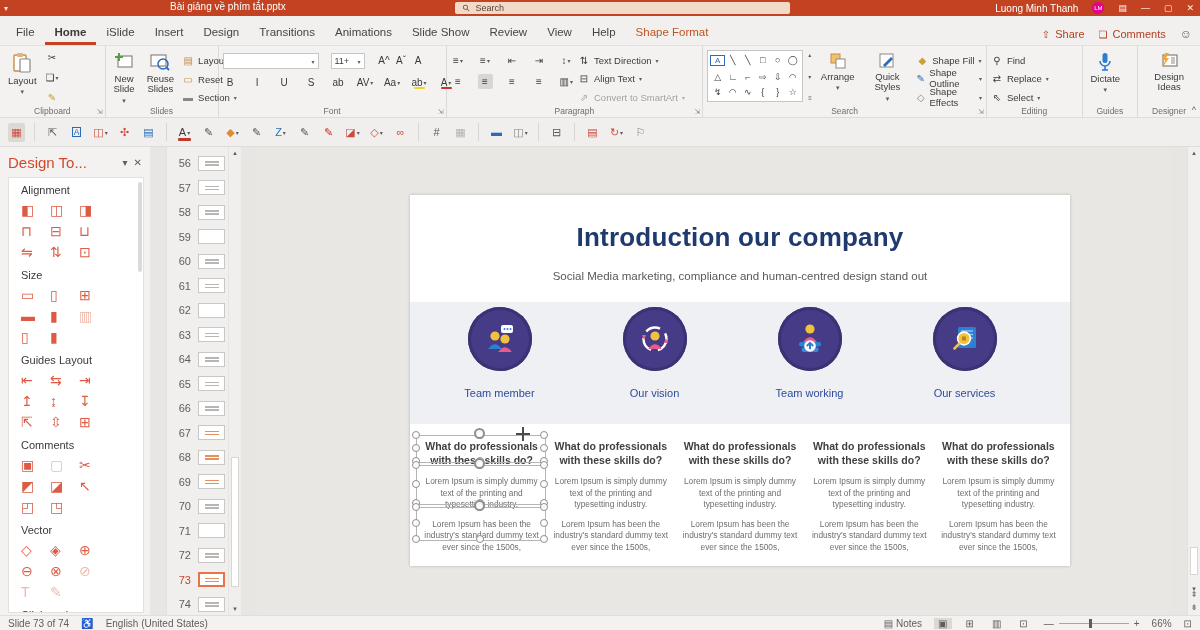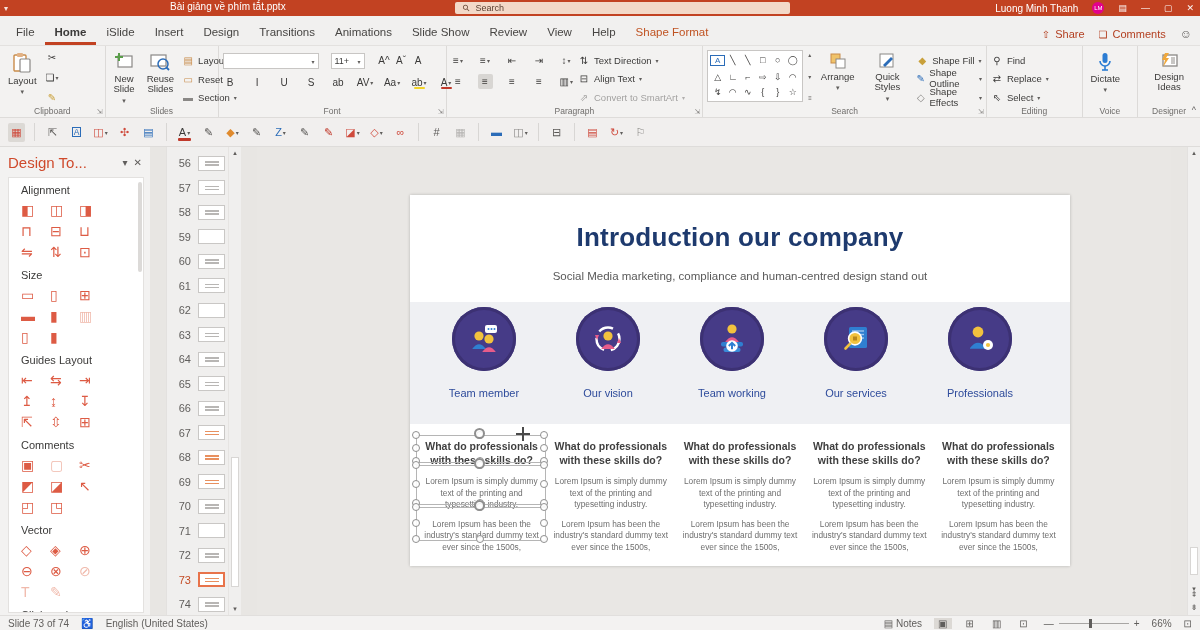--- a/index.html
+++ b/index.html
@@ -461,21 +461,21 @@
     <div class="bigbtn">
       <svg width="16" height="20" viewBox="0 0 16 20">
           <rect x="5.5" y="1" width="5" height="10" rx="2.5" fill="#2b7cd3"></rect>
           <path d="M3 9 a5 5 0 0 0 10 0" fill="none" stroke="#2b7cd3" stroke-width="1.6"></path>
           <line x1="8" y1="14" x2="8" y2="18" stroke="#2b7cd3" stroke-width="1.6"></line>
           <line x1="5" y1="18" x2="11" y2="18" stroke="#2b7cd3" stroke-width="1.6"></line>
         </svg>
       <span>Dictate</span>
         <span class="bcaret">▾</span>
     </div>
-    <span class="glabel">Voice</span>
+    <span class="glabel">Guides</span>
   </div>
 
   <div class="rgroup" style="width:62px; border-right:none;">
     <div class="bigbtn">
       <svg width="20" height="18" viewBox="0 0 20 18">
           <rect x="4" y="3" width="14" height="11" fill="#fff" stroke="#8a8886" stroke-width="1.3"></rect>
           <rect x="12" y="5" width="4" height="7" fill="#c8c6c4"></rect>
           <path d="M6 1 L3 8 h3 l-2 7 6-9 h-3 l3-5 z" fill="#f0a83c"></path>
         </svg>
       <span>Design Ideas</span>
@@ -866,31 +866,20 @@
                 <line x1="14" y1="10" x2="26" y2="10" stroke="#9cc4ec" stroke-width="1.4"></line>
                 <line x1="14" y1="13.5" x2="26" y2="13.5" stroke="#9cc4ec" stroke-width="1.4"></line>
                 <line x1="14" y1="17" x2="26" y2="17" stroke="#9cc4ec" stroke-width="1.4"></line>
                 <circle cx="17" cy="17.5" r="6.4" fill="#f2c23e" stroke="#fff" stroke-width="1.6"></circle>
                 <rect x="15" y="15.5" width="4" height="4" fill="#8a5a00" opacity=".55"></rect>
                 <line x1="12.2" y1="22.6" x2="7.5" y2="27.5" stroke="#f2c23e" stroke-width="2.6" stroke-linecap="round"></line>
               </svg>
             </div>
             <div class="flabel">Our services</div>
           </div>
-          <div class="feature">
-            <div class="fcircle">
-              <svg width="36" height="36" viewBox="0 0 36 36">
-                <circle cx="16" cy="11" r="5.4" fill="#f2c23e"></circle>
-                <path d="M 8 27 q 8 -10.5 16 0 l 0 .8 l -16 0 z" fill="#2f7fd1"></path>
-                <circle cx="26" cy="24" r="5" fill="#fff"></circle>
-                <circle cx="26" cy="24" r="2.1" fill="#f2c23e"></circle>
-              </svg>
-            </div>
-            <div class="flabel">Professionals</div>
-          </div>
         </div>
       <div id="columns">
           <div class="col">
             <div class="col-h">What do professionals with these skills do?</div>
             <div class="col-p">Lorem Ipsum is simply dummy text of the printing and typesetting industry.</div>
             <div class="col-p">Lorem Ipsum has been the industry's standard dummy text ever since the 1500s,</div>
           </div>
           <div class="col">
             <div class="col-h">What do professionals with these skills do?</div>
             <div class="col-p">Lorem Ipsum is simply dummy text of the printing and typesetting industry.</div>

